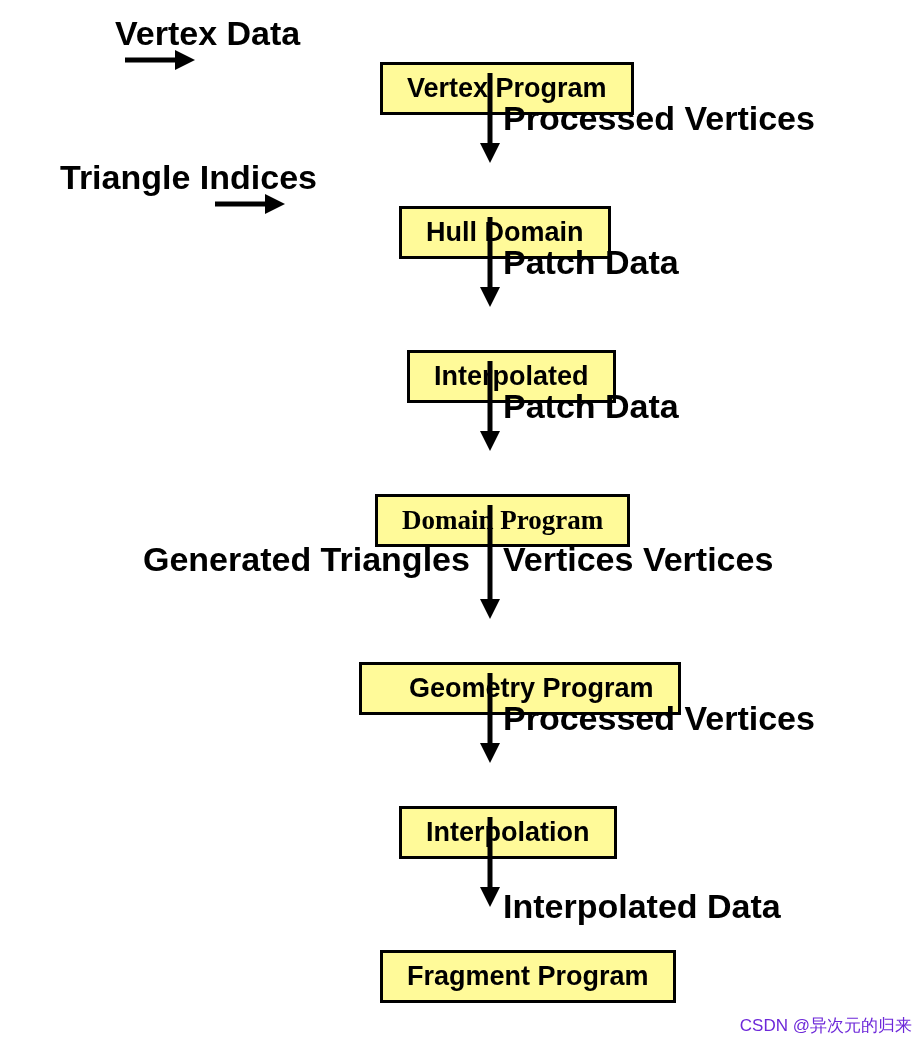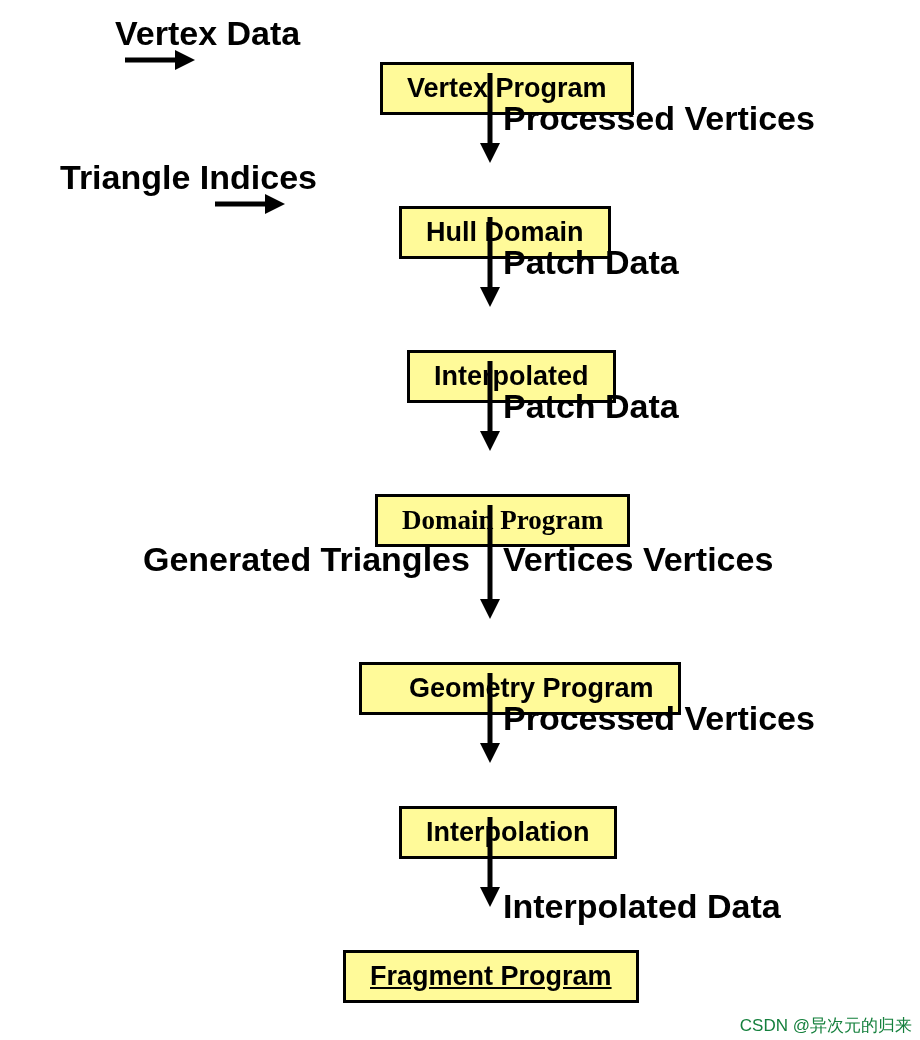--- a/index.html
+++ b/index.html
@@ -31,35 +31,35 @@
     .arrow-down {
       position: absolute;
     }
     .arrow-right {
       position: absolute;
     }
     .watermark {
       position: absolute;
       bottom: 3px;
       right: 8px;
-      color: #15803d;
+      color: #6d28d9;
       font-size: 17px;
       font-family: Arial, sans-serif;
     }
   </style>
 </head>
 <body>
 
 <div class="stage-box" style="left:380px; top:18px;">Vertex Program</div>
 <div class="stage-box" style="left:399px; top:162px;">Hull Domain</div>
 <div class="stage-box" style="left:407px; top:306px;">Interpolated</div>
 <div class="stage-box" style="left:375px; top:450px;font-family:Liberation Serif, serif;">Domain Program</div>
 <div class="stage-box" style="left:359px; top:618px;padding-left:47px;">Geometry Program</div>
 <div class="stage-box" style="left:399px; top:762px;">Interpolation</div>
-<div class="stage-box" style="left:343px; top:906px;text-decoration:underline;">Fragment Program</div>
+<div class="stage-box" style="left:380px; top:906px;">Fragment Program</div>
 
 <div class="label" style="left:115px; top:14px;">Vertex Data</div>
 <div class="label" style="left:60px; top:158px;">Triangle Indices</div>
 
 <div class="label" style="left:503px; top:99px;">Processed Vertices</div>
 <div class="label" style="left:503px; top:243px;">Patch Data</div>
 <div class="label" style="left:503px; top:387px;">Patch Data</div>
 <div class="label" style="left:503px; top:699px;">Processed Vertices</div>
 <div class="label" style="left:503px; top:843px;margin-top:44px;">Interpolated Data</div>
 

